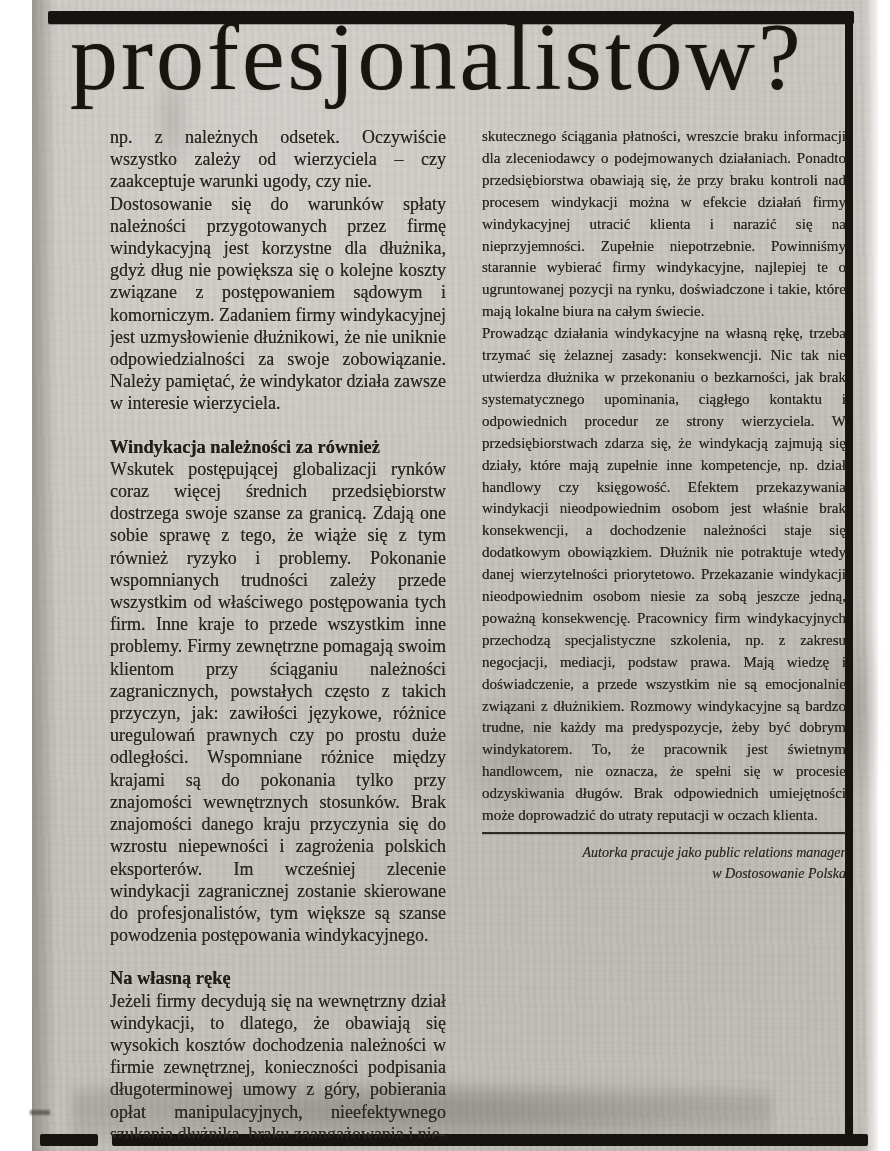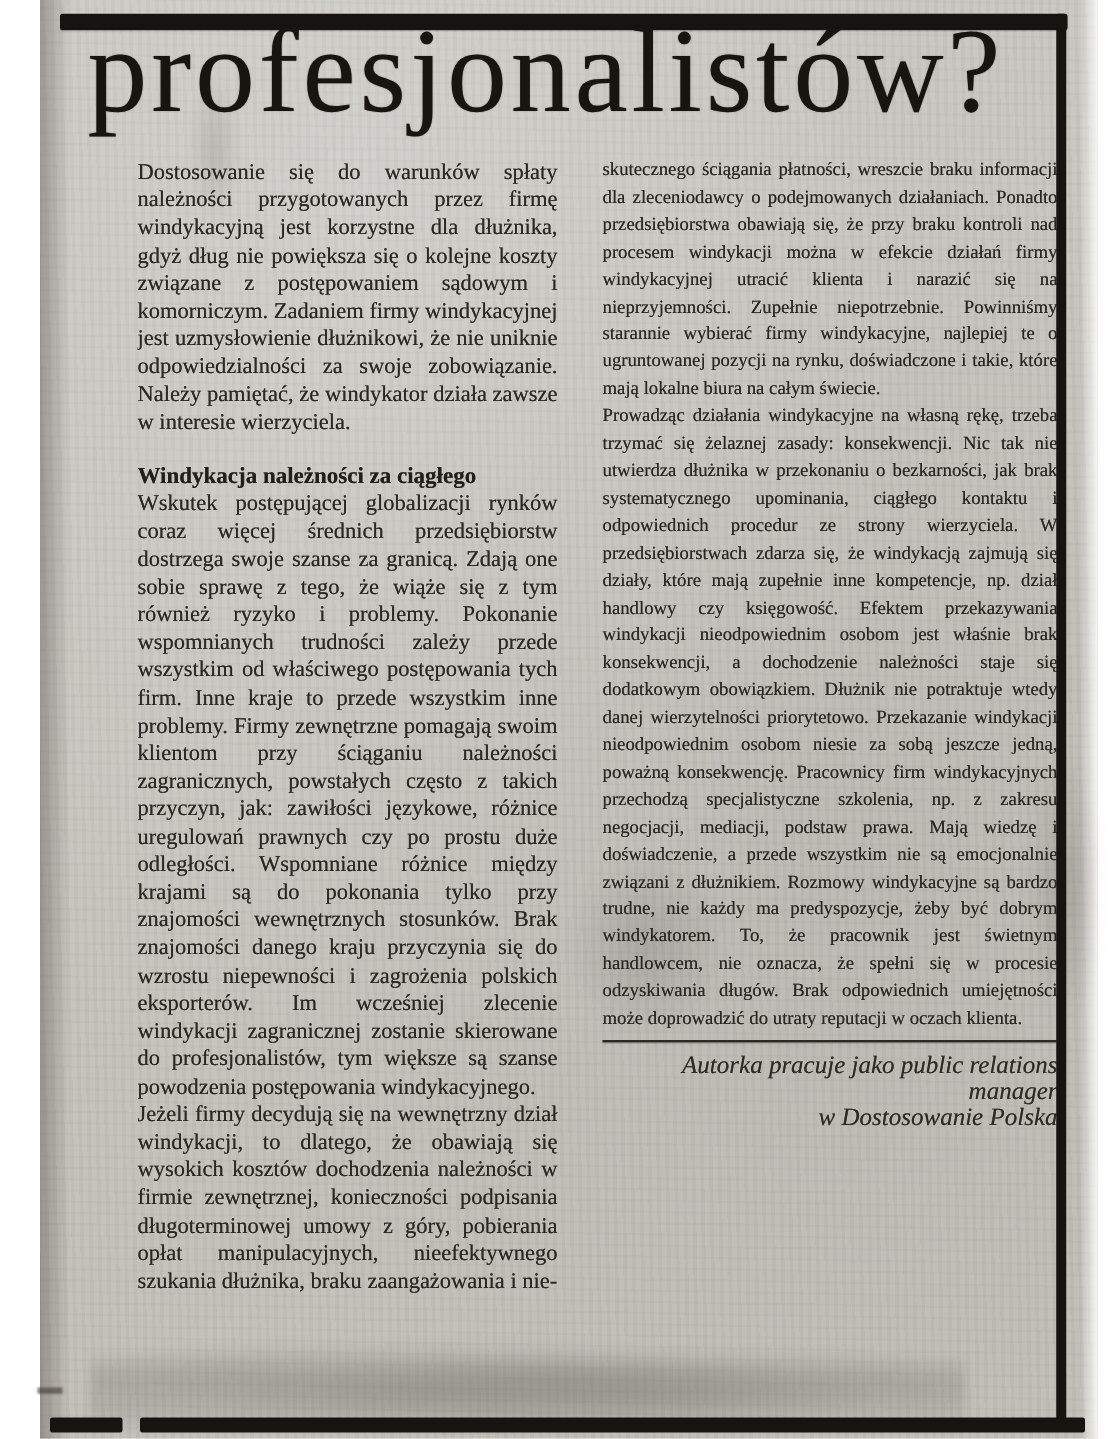--- a/index.html
+++ b/index.html
@@ -59,21 +59,21 @@
     margin:21px 0 0 0;text-align:left;
     font-size:18.4px;line-height:22.2px;font-weight:700;color:#221e18;
     text-shadow:0 0 .5px rgba(34,30,24,.8);
   }
   .end-rule{
     margin-top:5px;border:0;border-top:2px solid #2c2823;height:0;
     box-shadow:0 1px 1px rgba(0,0,0,.15);
   }
   .author-note{
     margin-top:7px;text-align:right;font-style:italic;
-    font-size:20px;line-height:21px;color:#2e2a24;
+    font-size:14px;line-height:21px;color:#2e2a24;
     text-shadow:0 0 .5px rgba(46,42,36,.7);
   }
   .smudge{position:absolute;border-radius:50%;pointer-events:none;}
   .smudge-1{left:420px;top:680px;width:130px;height:150px;
     background:radial-gradient(ellipse, rgba(55,50,45,.16), transparent 70%);filter:blur(5px);}
   .smudge-2{left:790px;top:600px;width:60px;height:220px;
     background:radial-gradient(ellipse, rgba(55,50,45,.18), transparent 70%);filter:blur(6px);}
   .smudge-3{left:120px;top:60px;width:40px;height:120px;
     background:radial-gradient(ellipse, rgba(55,50,45,.14), transparent 70%);filter:blur(4px);}
   .ghost-band{
@@ -102,23 +102,25 @@
   <div class="rule-right"></div>
   <div class="bar bar-bottom-a"></div>
   <div class="bar bar-bottom-b"></div>
   <div class="left-dash"></div>
 
   <h1 class="headline">profesjonalistów?</h1>
 
   <div class="cols">
     <div class="col col-left">
       <div id="col-left-blocks">
+          <p class="paragraph">np. z należnych odsetek. Oczywiście wszystko zależy od wierzyciela – czy zaakceptuje warunki ugody, czy nie.</p>
           <p class="paragraph">Dostosowanie się do warunków spłaty należności przygotowanych przez firmę windykacyjną jest korzystne dla dłużnika, gdyż dług nie powiększa się o kolejne koszty związane z postępowaniem sądowym i komorniczym. Zadaniem firmy windykacyjnej jest uzmysłowienie dłużnikowi, że nie uniknie odpowiedzialności za swoje zobowiązanie. Należy pamiętać, że windykator działa zawsze w interesie wierzyciela.</p>
-          <h3 class="heading">Windykacja należności za ciągłego</h3>
+          <h3 class="heading">Windykacja należności za również</h3>
           <p class="paragraph">Wskutek postępującej globalizacji rynków coraz więcej średnich przedsiębiorstw dostrzega swoje szanse za granicą. Zdają one sobie sprawę z tego, że wiąże się z tym również ryzyko i problemy. Pokonanie wspomnianych trudności zależy przede wszystkim od właściwego postępowania tych firm. Inne kraje to przede wszystkim inne problemy. Firmy zewnętrzne pomagają swoim klientom przy ściąganiu należności zagranicznych, powstałych często z takich przyczyn, jak: zawiłości językowe, różnice uregulowań prawnych czy po prostu duże odległości. Wspomniane różnice między krajami są do pokonania tylko przy znajomości wewnętrznych stosunków. Brak znajomości danego kraju przyczynia się do wzrostu niepewności i zagrożenia polskich eksporterów. Im wcześniej zlecenie windykacji zagranicznej zostanie skierowane do profesjonalistów, tym większe są szanse powodzenia postępowania windykacyjnego.</p>
+          <h3 class="heading">Na własną rękę</h3>
           <p class="paragraph">Jeżeli firmy decydują się na wewnętrzny dział windykacji, to dlatego, że obawiają się wysokich kosztów dochodzenia należności w firmie zewnętrznej, konieczności podpisania długoterminowej umowy z góry, pobierania opłat manipulacyjnych, nieefektywnego szukania dłużnika, braku zaangażowania i nie-</p>
         </div>
     </div>
     <div class="col col-right">
       <div id="col-right-blocks">
           <p class="paragraph">skutecznego ściągania płatności, wreszcie braku informacji dla zleceniodawcy o podejmowanych działaniach. Ponadto przedsiębiorstwa obawiają się, że przy braku kontroli nad procesem windykacji można w efekcie działań firmy windykacyjnej utracić klienta i narazić się na nieprzyjemności. Zupełnie niepotrzebnie. Powinniśmy starannie wybierać firmy windykacyjne, najlepiej te o ugruntowanej pozycji na rynku, doświadczone i takie, które mają lokalne biura na całym świecie.</p>
           <p class="paragraph">Prowadząc działania windykacyjne na własną rękę, trzeba trzymać się żelaznej zasady: konsekwencji. Nic tak nie utwierdza dłużnika w przekonaniu o bezkarności, jak brak systematycznego upominania, ciągłego kontaktu i odpowiednich procedur ze strony wierzyciela. W przedsiębiorstwach zdarza się, że windykacją zajmują się działy, które mają zupełnie inne kompetencje, np. dział handlowy czy księgowość. Efektem przekazywania windykacji nieodpowiednim osobom jest właśnie brak konsekwencji, a dochodzenie należności staje się dodatkowym obowiązkiem. Dłużnik nie potraktuje wtedy danej wierzytelności priorytetowo. Przekazanie windykacji nieodpowiednim osobom niesie za sobą jeszcze jedną, poważną konsekwencję. Pracownicy firm windykacyjnych przechodzą specjalistyczne szkolenia, np. z zakresu negocjacji, mediacji, podstaw prawa. Mają wiedzę i doświadczenie, a przede wszystkim nie są emocjonalnie związani z dłużnikiem. Rozmowy windykacyjne są bardzo trudne, nie każdy ma predyspozycje, żeby być dobrym windykatorem. To, że pracownik jest świetnym handlowcem, nie oznacza, że spełni się w procesie odzyskiwania długów. Brak odpowiednich umiejętności może doprowadzić do utraty reputacji w oczach klienta.</p>
         </div>
       <hr class="end-rule">
       <div class="author-note">

